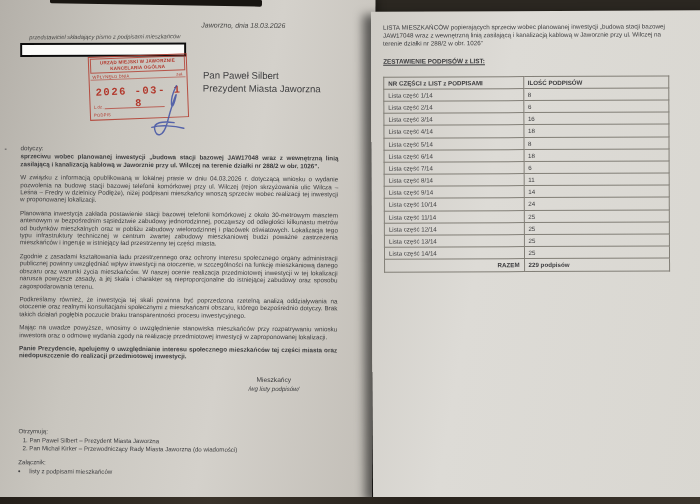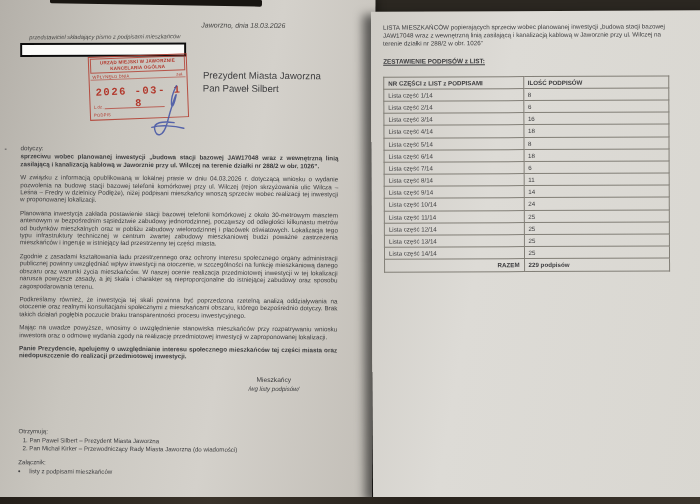--- a/index.html
+++ b/index.html
@@ -105,22 +105,22 @@
         <span class="stamp-ref-line"></span>
       </div>
       <div class="stamp-podpis">PODPIS</div>
     </div>
 
     <svg class="sig-svg" viewBox="0 0 46 62">
       <path d="M30 4 C23 20, 27 34, 30 16 C32 5, 26 26, 23 42 C20 56, 13 57, 11 49 C9 42, 18 40, 30 41 M8 47 C16 44, 30 44, 40 46" fill="none" stroke="#3f51a5" stroke-width="1.4" stroke-linecap="round" opacity=".85"></path>
     </svg>
 
     <div class="addressee">
+      <div>Pan Paweł Silbert</div>
       <div>Prezydent Miasta Jaworzna</div>
-      <div>Pan Paweł Silbert</div>
     </div>
 
     <div class="margin-dash">-</div>
 
     <div class="letter-body">
       <div class="subject-label">dotyczy:</div>
       <p class="subject">sprzeciwu wobec planowanej inwestycji „budowa stacji bazowej JAW17048 wraz z wewnętrzną linią zasilającą i kanalizacją kablową w Jaworznie przy ul. Wilczej na terenie działki nr 288/2 w obr. 1026”.</p>
       <div>
           <p>W związku z informacją opublikowaną w lokalnej prasie w dniu 04.03.2026 r. dotyczącą wniosku o wydanie pozwolenia na budowę stacji bazowej telefonii komórkowej przy ul. Wilczej (rejon skrzyżowania ulic Wilcza – Leśna – Fredry w dzielnicy Podłęże), niżej podpisani mieszkańcy wnoszą sprzeciw wobec realizacji tej inwestycji w proponowanej lokalizacji.</p>
           <p>Planowana inwestycja zakłada postawienie stacji bazowej telefonii komórkowej z około 30-metrowym masztem antenowym w bezpośrednim sąsiedztwie zabudowy jednorodzinnej, począwszy od odległości kilkunastu metrów od budynków mieszkalnych oraz w pobliżu zabudowy wielorodzinnej i placówek oświatowych. Lokalizacja tego typu infrastruktury technicznej w centrum zwartej zabudowy mieszkaniowej budzi poważne zastrzeżenia mieszkańców i ingeruje w istniejący ład przestrzenny tej części miasta.</p>

